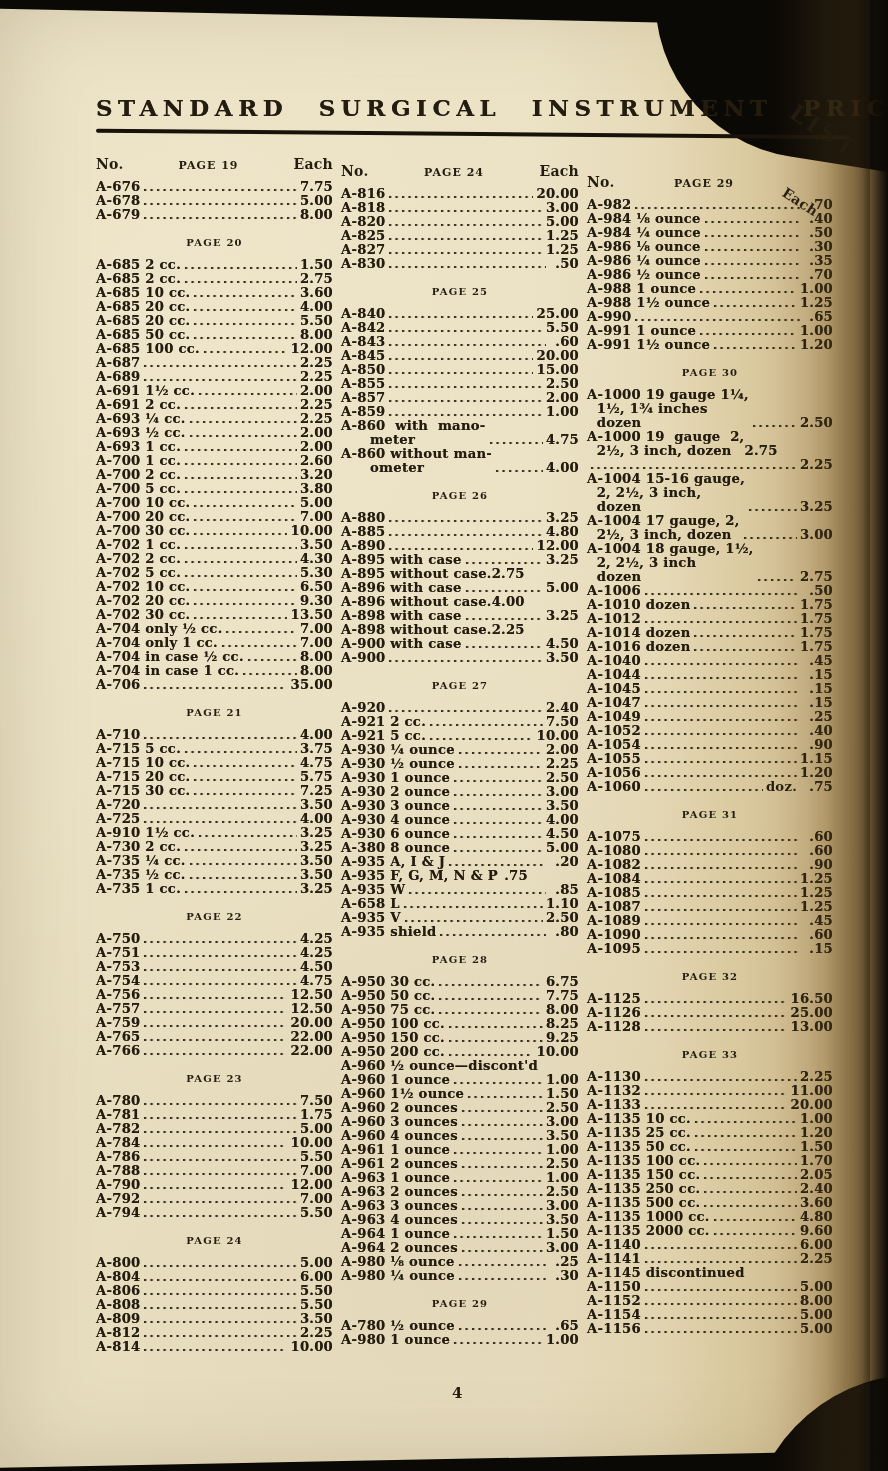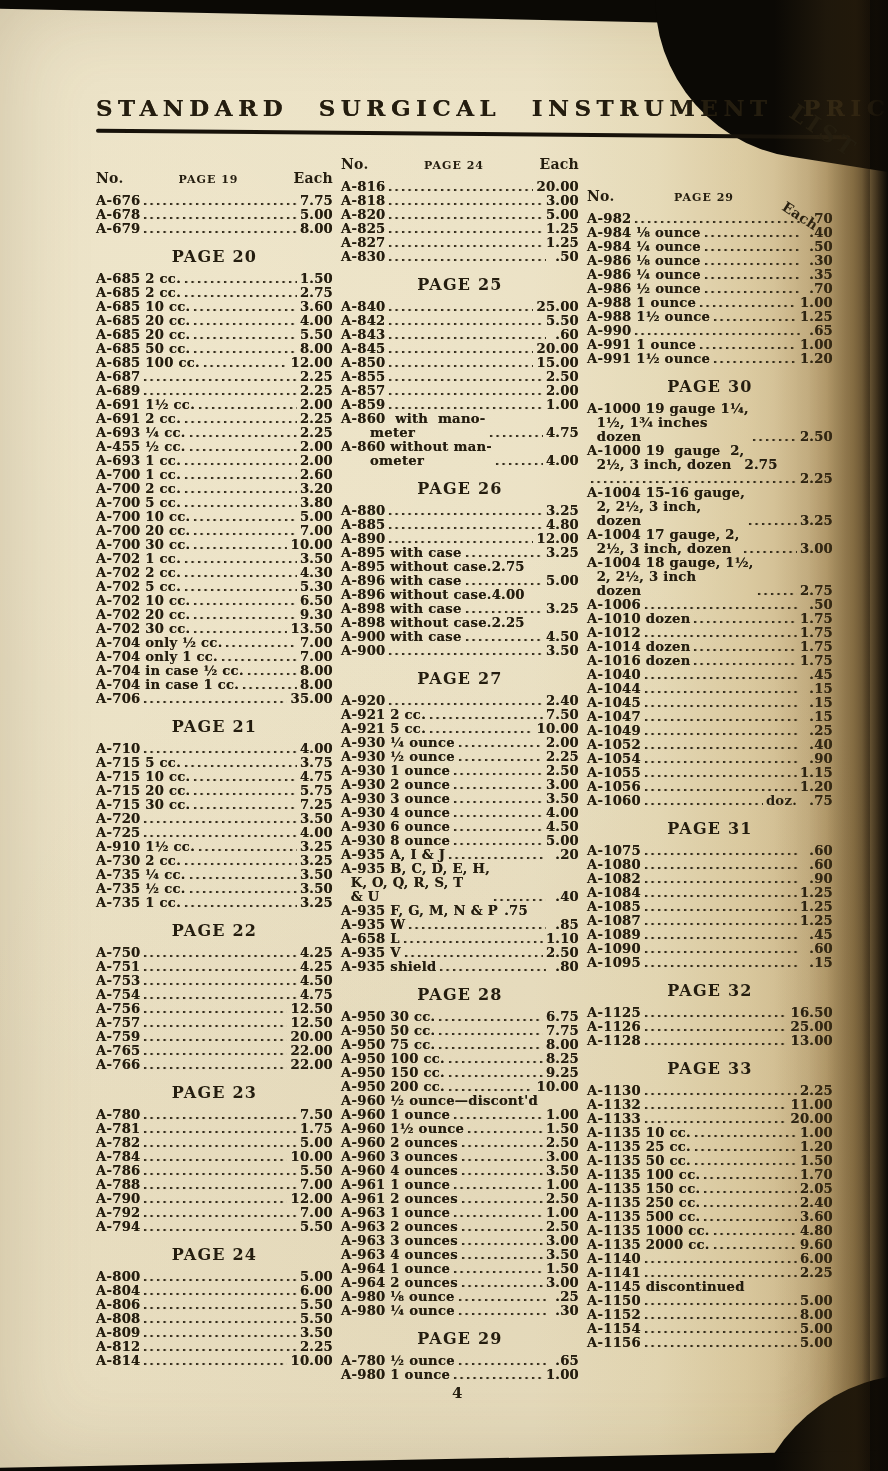--- a/index.html
+++ b/index.html
@@ -31,21 +31,21 @@
 
   .columns{display:flex;margin-top:21px;gap:8px;align-items:center;}
   .col{font-size:13.2px;line-height:14px;letter-spacing:.25px;}
   .col-1{width:237px;}
   .col-2{width:238px;}
   .col-3{width:246px;}
   .col-header{display:flex;justify-content:space-between;align-items:baseline;margin-bottom:7px;position:relative;}
   .col-h-no,.col-h-each{font-size:14px;}
   .col-h-page{font-size:11px;letter-spacing:1px;}
   .each-tilted{display:inline-block;transform:rotate(33deg) translate(0px,12px);transform-origin:left top;}
-  .sec-heading{text-align:center;font-size:16px;letter-spacing:1.2px;margin:14px 0 8px;}
+  .sec-heading{text-align:center;font-size:10px;letter-spacing:1.2px;margin:14px 0 8px;}
   .row{display:flex;align-items:flex-end;}
   .item{white-space:pre-wrap;text-shadow:0 0 .4px rgba(36,29,15,.7);}
   .dots{flex:1 1 8px;height:4px;margin:0 3px 2px 3px;align-self:flex-end;
     background-image:radial-gradient(circle at 2px 2px,rgba(42,34,18,.95) 1.15px,rgba(0,0,0,0) 1.55px);
     background-size:6.5px 4px;background-repeat:repeat-x;background-position:left bottom;}
   .unit{margin-right:6px;}
   .price{text-align:right;min-width:30px;text-shadow:0 0 .4px rgba(36,29,15,.7);}
   .folio{position:absolute;left:452px;top:1384px;font-size:15px;z-index:2;}
 </style>
 </head>
@@ -139,21 +139,21 @@
             <span class="item">A-691 2 cc.</span>
             <span class="dots"></span>
             <span class="price">2.25</span>
           </div>
           <div class="row">
             <span class="item">A-693 ¼ cc.</span>
             <span class="dots"></span>
             <span class="price">2.25</span>
           </div>
           <div class="row">
-            <span class="item">A-455 ½ cc.</span>
+            <span class="item">A-693 ½ cc.</span>
             <span class="dots"></span>
             <span class="price">2.00</span>
           </div>
           <div class="row">
             <span class="item">A-693 1 cc.</span>
             <span class="dots"></span>
             <span class="price">2.00</span>
           </div>
           <div class="row">
             <span class="item">A-700 1 cc.</span>
@@ -617,35 +617,28 @@
             <span class="item">A-930 4 ounce</span>
             <span class="dots"></span>
             <span class="price">4.00</span>
           </div>
           <div class="row">
             <span class="item">A-930 6 ounce</span>
             <span class="dots"></span>
             <span class="price">4.50</span>
           </div>
           <div class="row">
-            <span class="item">A-930 8 ounce</span>
+            <span class="item">A-380 8 ounce</span>
             <span class="dots"></span>
             <span class="price">5.00</span>
           </div>
           <div class="row">
             <span class="item">A-935 A, I &amp; J</span>
             <span class="dots"></span>
             <span class="price">.20</span>
-          </div>
-          <div class="row">
-            <span class="item">A-935 B, C, D, E, H,
-  K, O, Q, R, S, T
-  &amp; U</span>
-            <span class="dots"></span>
-            <span class="price">.40</span>
           </div>
           <div class="row">
             <span class="item">A-935 F, G, M, N &amp; P</span>
             <span class="price">.75</span>
           </div>
           <div class="row">
             <span class="item">A-935 W</span>
             <span class="dots"></span>
             <span class="price">.85</span>
           </div>

